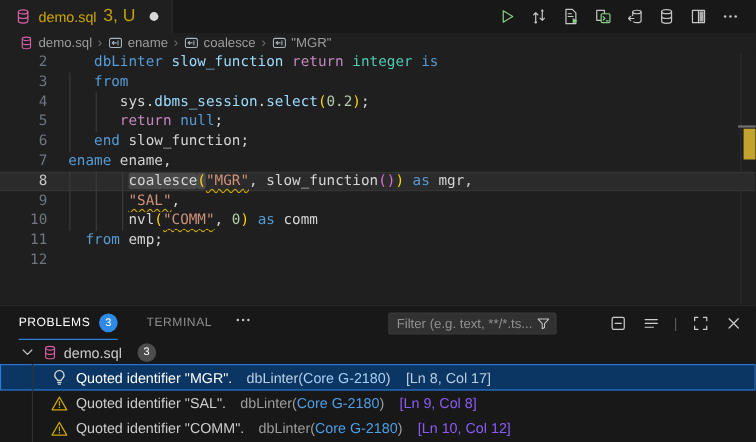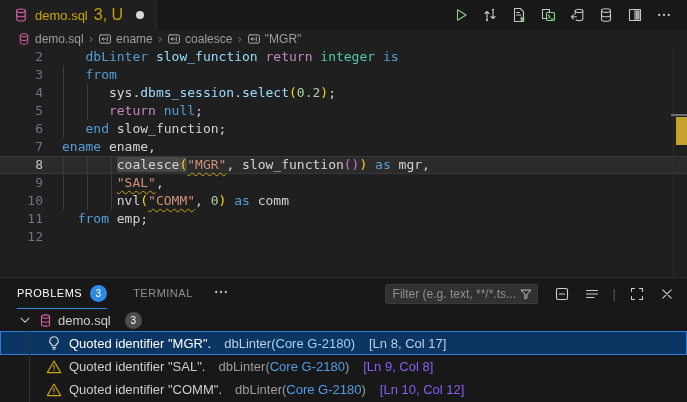--- a/index.html
+++ b/index.html
@@ -47,21 +47,21 @@
   
   .panel { flex:1; background:#181818; border-top:1px solid #2b2b2b; display:flex; flex-direction:column; }
   .phead { height:31px; display:flex; align-items:center; padding:0 10px 0 17px; flex:none; }
   .ptab { height:31px; display:flex; align-items:center; gap:8px; margin-right:26px;
     font-size:11px; letter-spacing:.5px; color:#8f8f8f; border-bottom:1px solid transparent;text-align:right; }
   .ptab.active { color:#ffffff; border-bottom-color:var(--accent); }
   .pbadge { background:var(--accent); color:#fff; border-radius:9px; min-width:17px; height:17px;
     font-size:10px; display:flex; align-items:center; justify-content:center; padding:0 4px; }
   .pmore { color:#c5c5c5; margin-left:-6px; }
   .pmore svg{ width:16px; height:16px; }
-  .pright { margin-left:auto; display:flex; align-items:flex-start; }
+  .pright { margin-left:auto; display:flex; align-items:flex-start;gap:32px; }
   .fbox { width:153px; height:20px; background:#313131; border:1px solid #3a3a3a; border-radius:2px;
     display:flex; align-items:center; padding:0 4px 0 7px; }
   .fbox input { flex:1; background:transparent; border:none; outline:none; color:#cccccc;
     font-size:12px; font-family:"Liberation Sans",sans-serif; min-width:0; }
   .fbox input::placeholder { color:#8f8f8f; }
   .fbox svg { width:14px; height:14px; flex:none; }
   .pactions { display:flex; align-items:center; gap:10px; margin-left:14px; color:#cfcfcf; }
   .pbtn { width:20px; height:20px; display:flex; align-items:center; justify-content:center; }
   .pbtn svg { width:16px; height:16px; }
   .psep { color:#5a5a5a; font-size:13px; padding:0 1px; }

